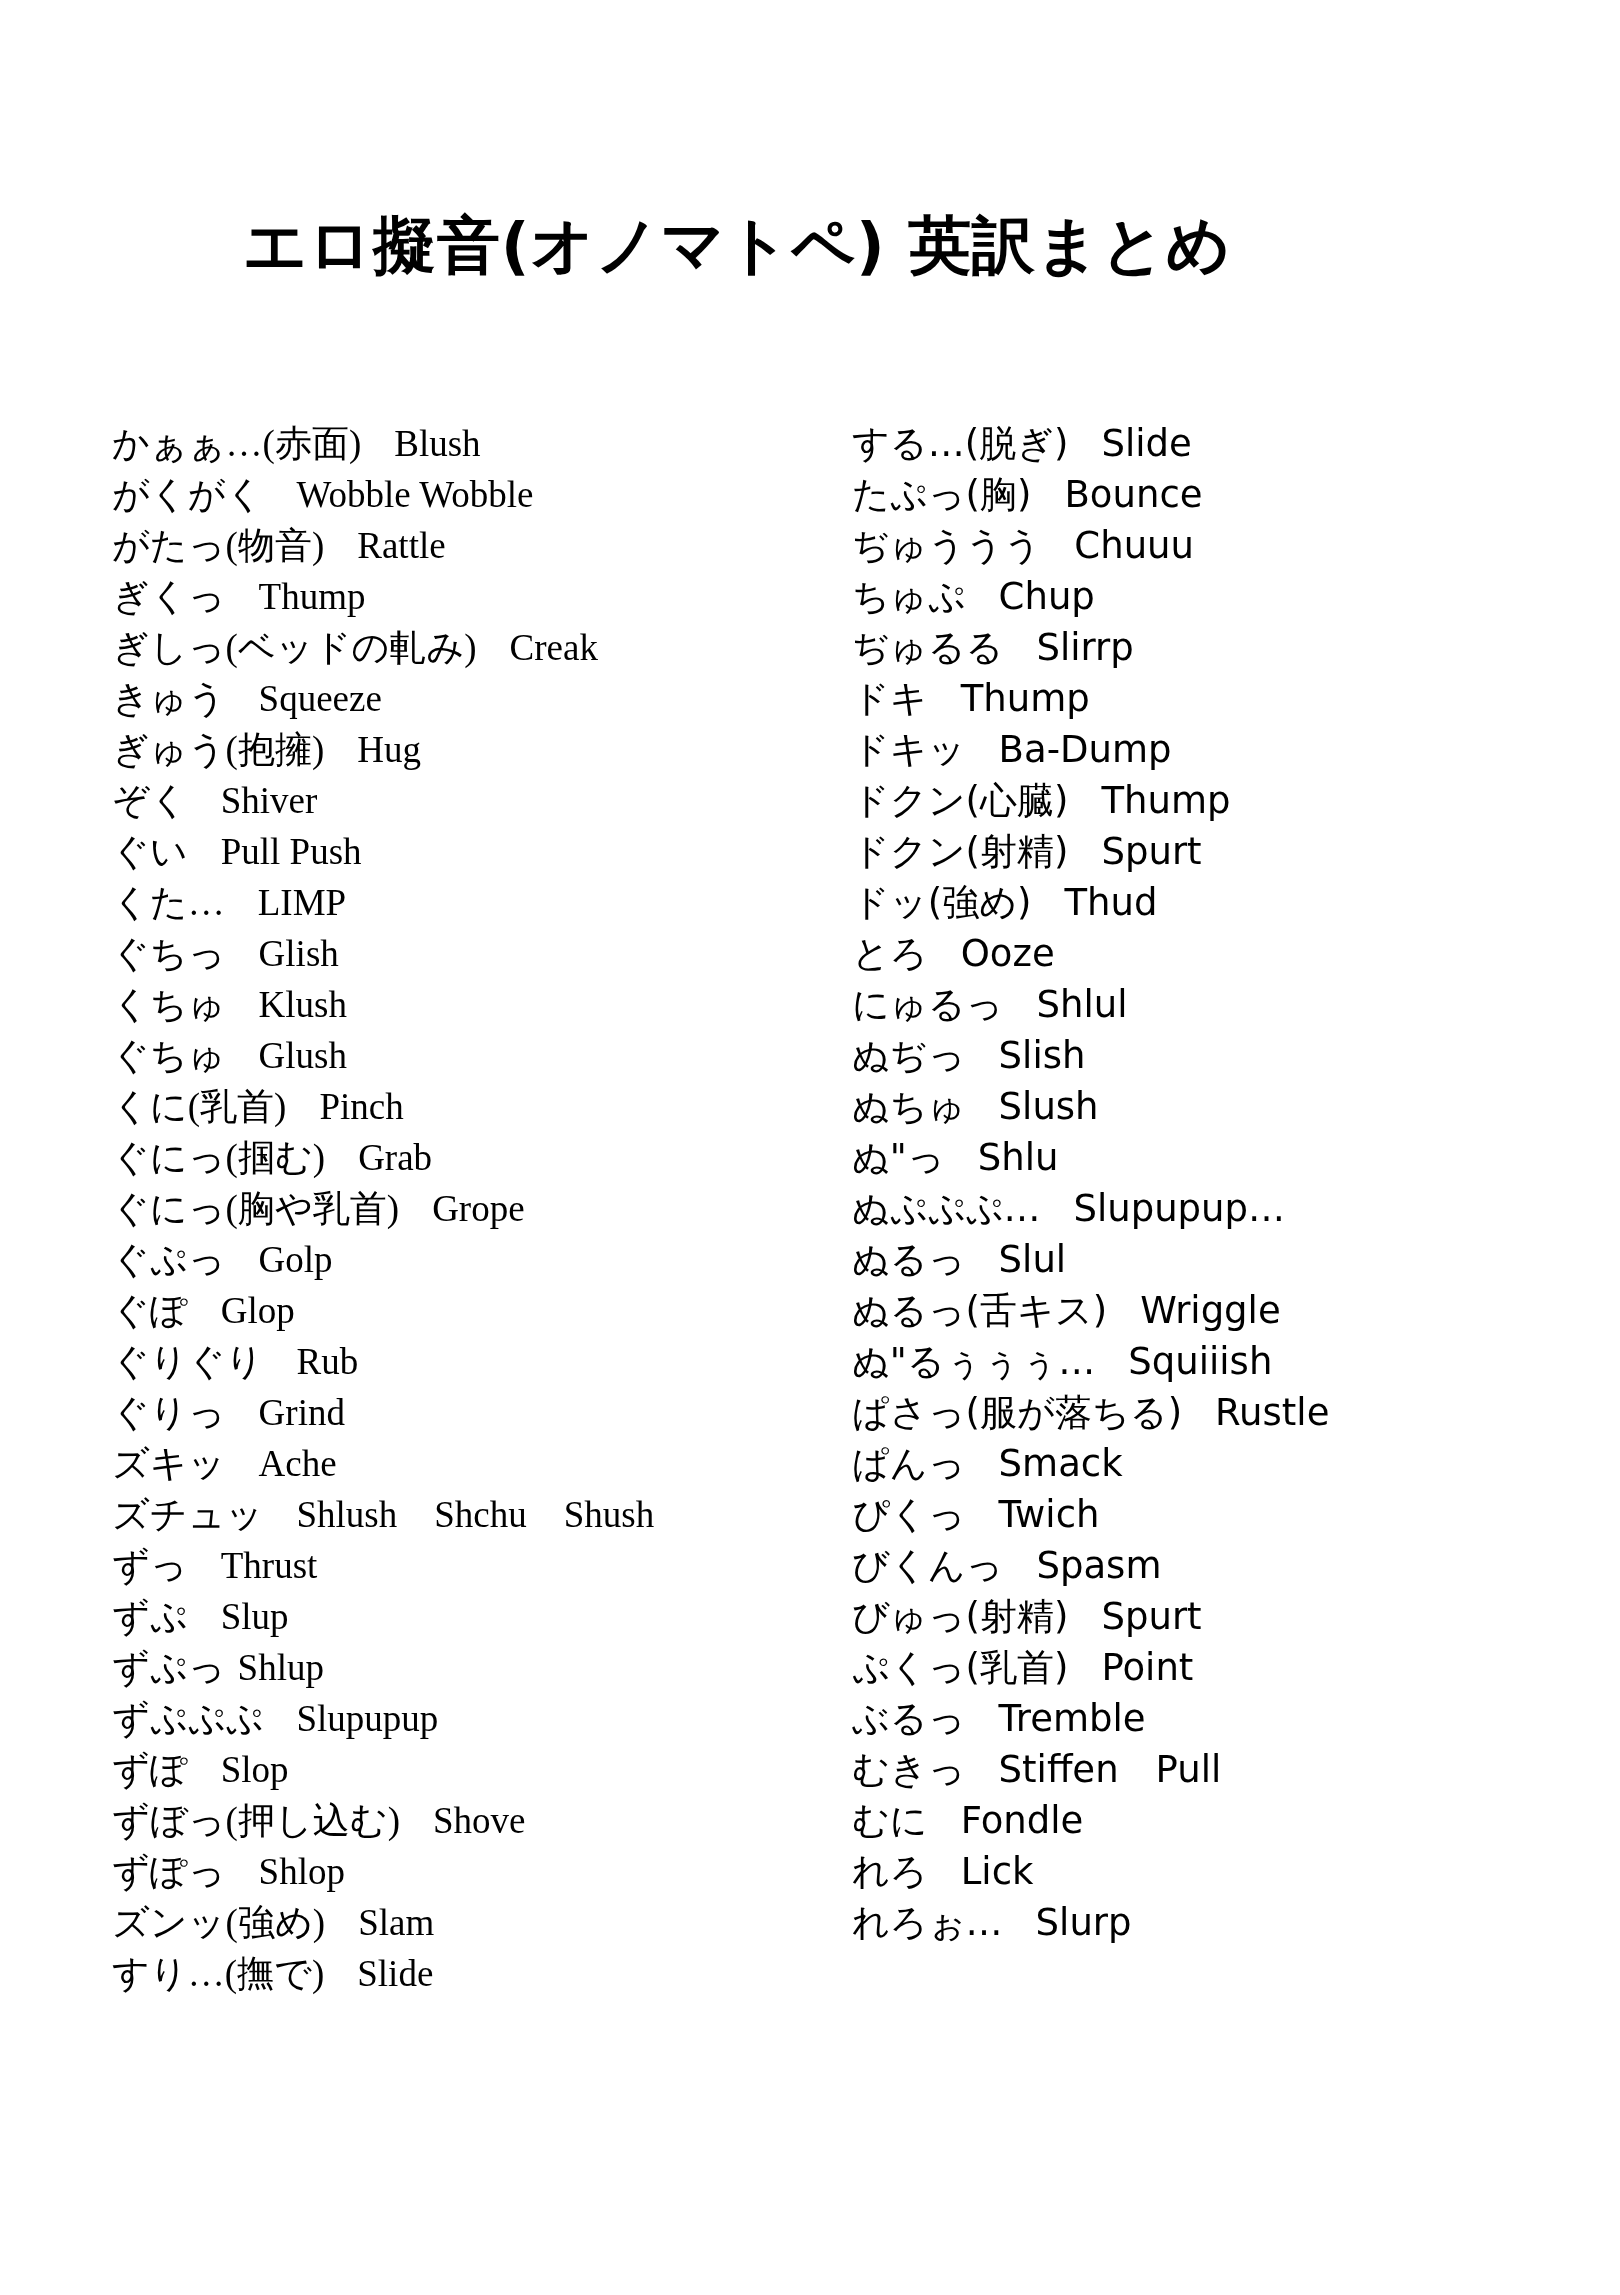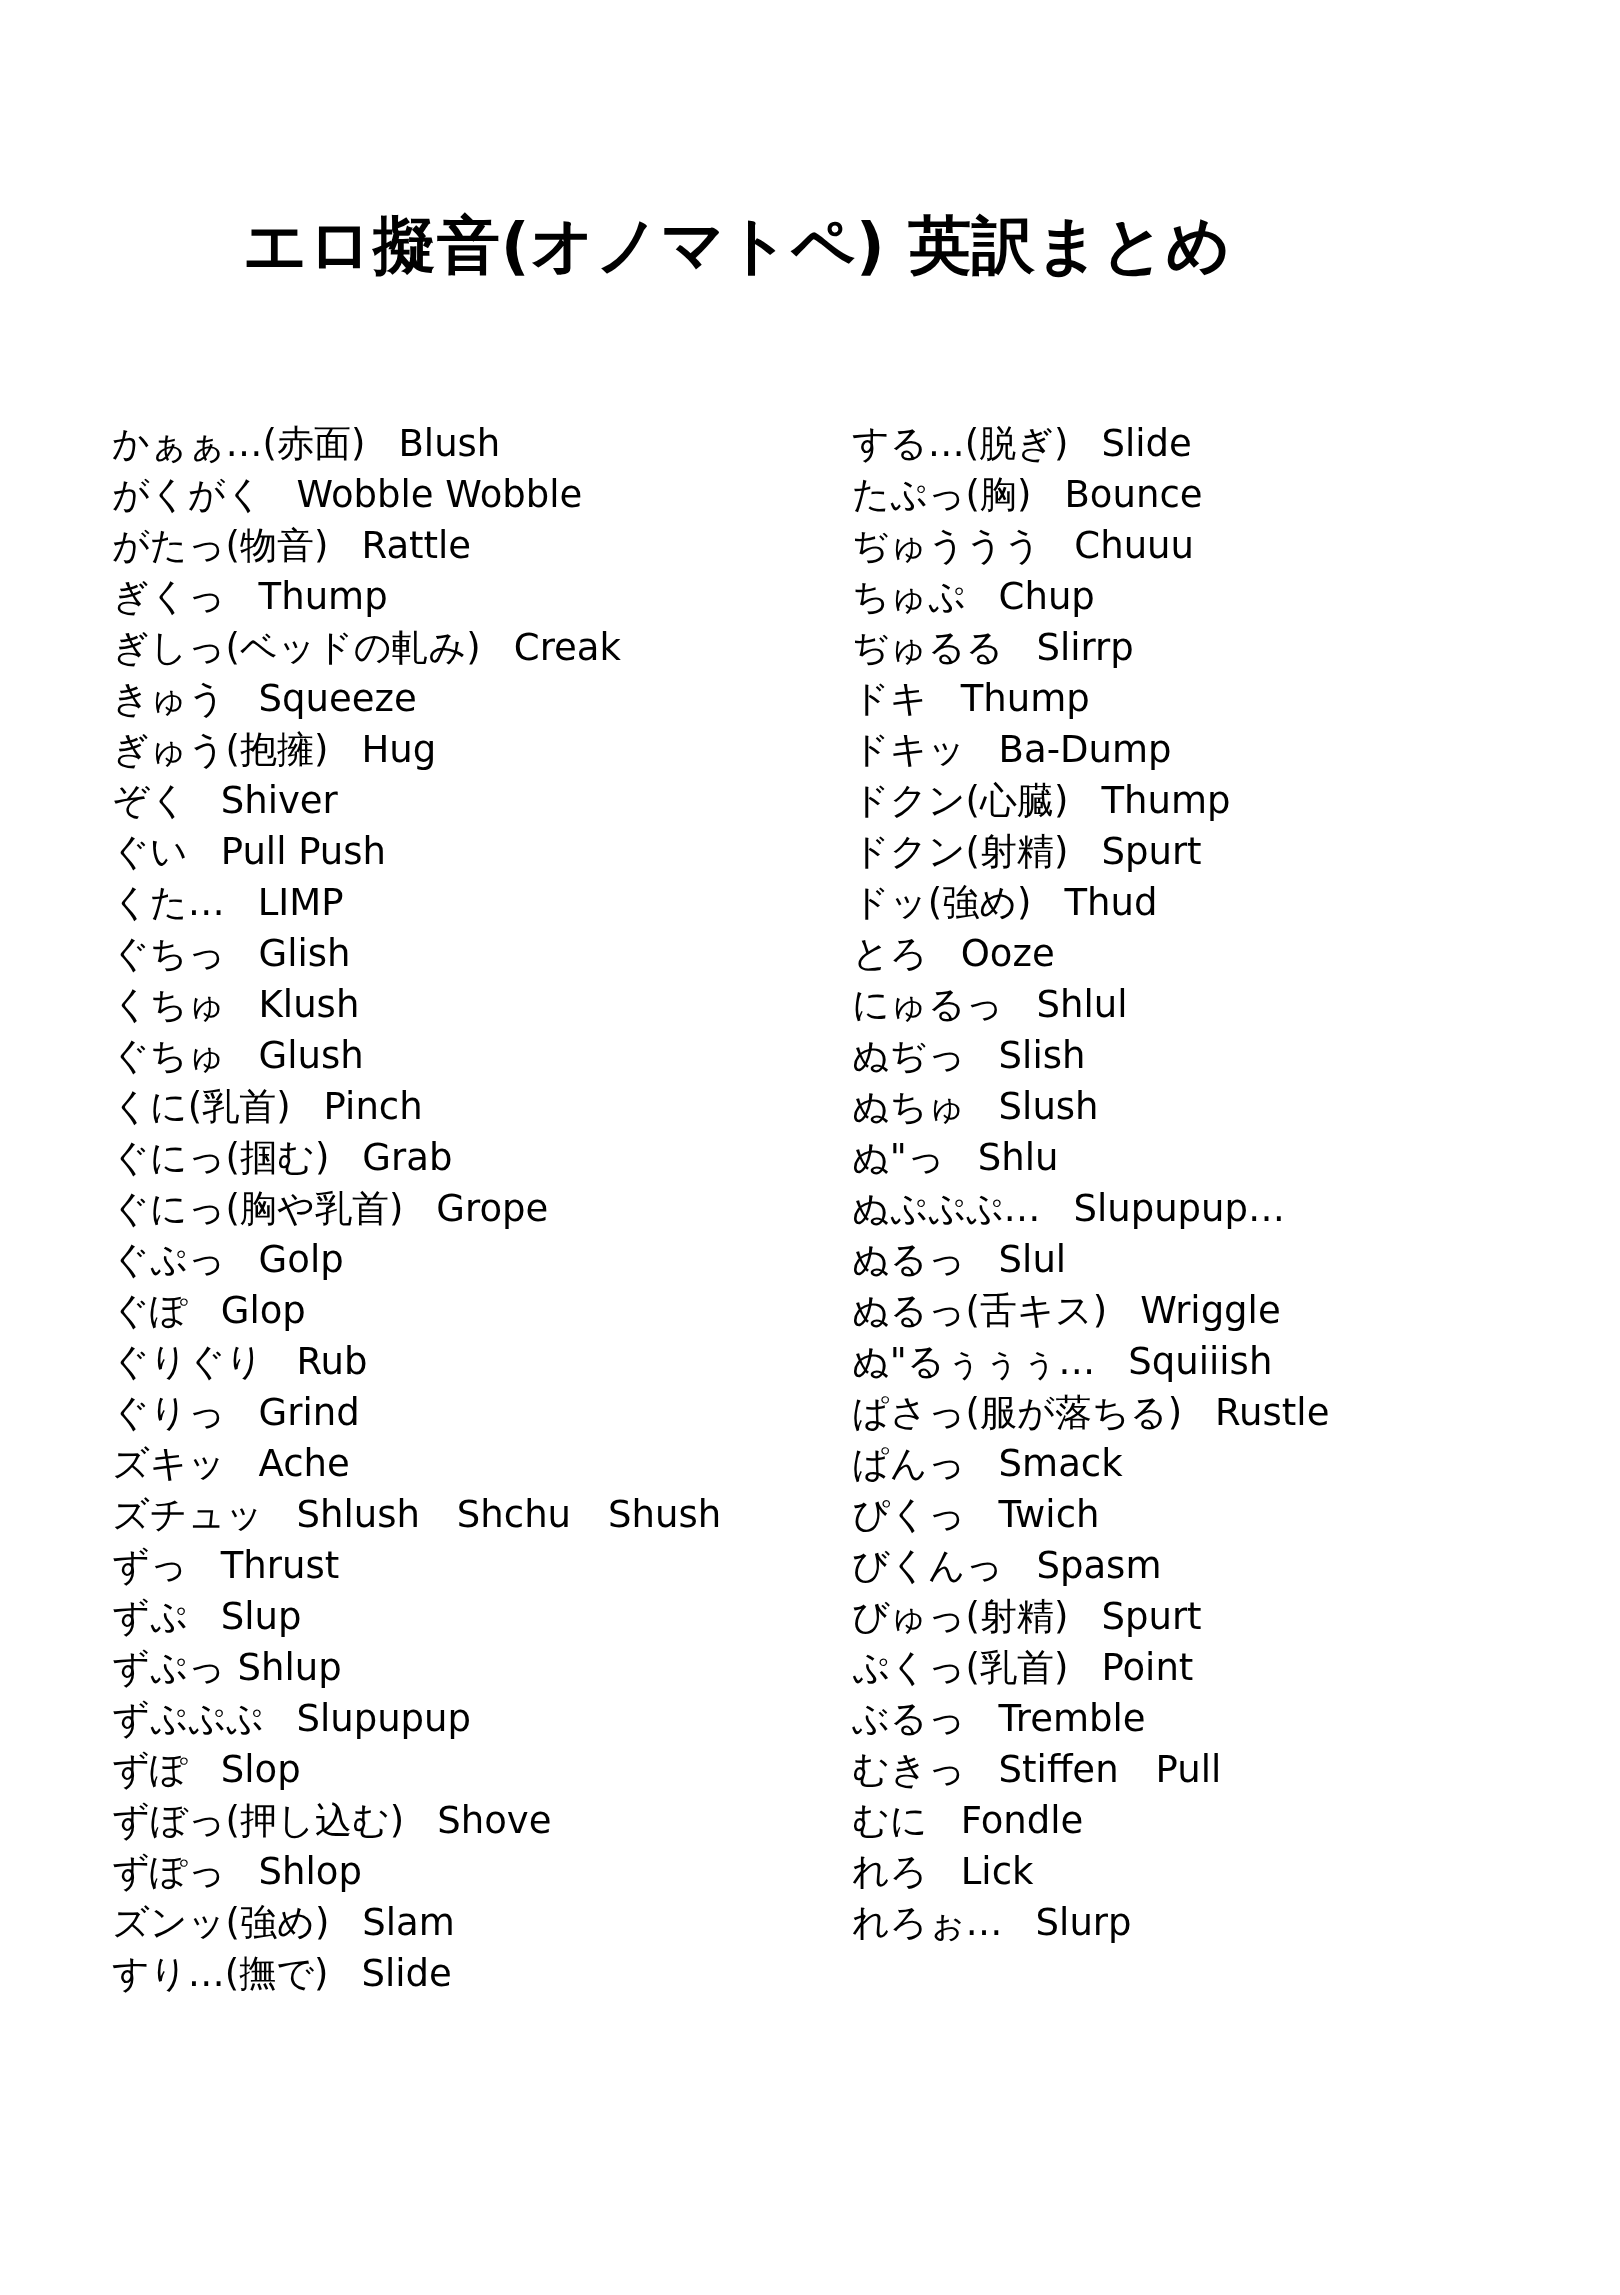--- a/index.html
+++ b/index.html
@@ -26,21 +26,21 @@
     white-space: pre;
   }
   .col {
     position: absolute;
     top: 418px;
     font-size: 37px;
     font-weight: 400;
     line-height: 51px;
     white-space: pre;
   }
-  .col-left  { left: 112px; }
+  .col-left  { left: 112px; font-family: Liberation Serif, serif; }
   .col-right { left: 852px; }
   .row { white-space: pre; }
   .en { margin-left: 33px; }
   .en.joined { margin-left: 12px; }
 </style>
 </head>
 <body>
 
 <div class="page">
   <h1 class="title">エロ擬音(オノマトペ) 英訳まとめ</h1>

